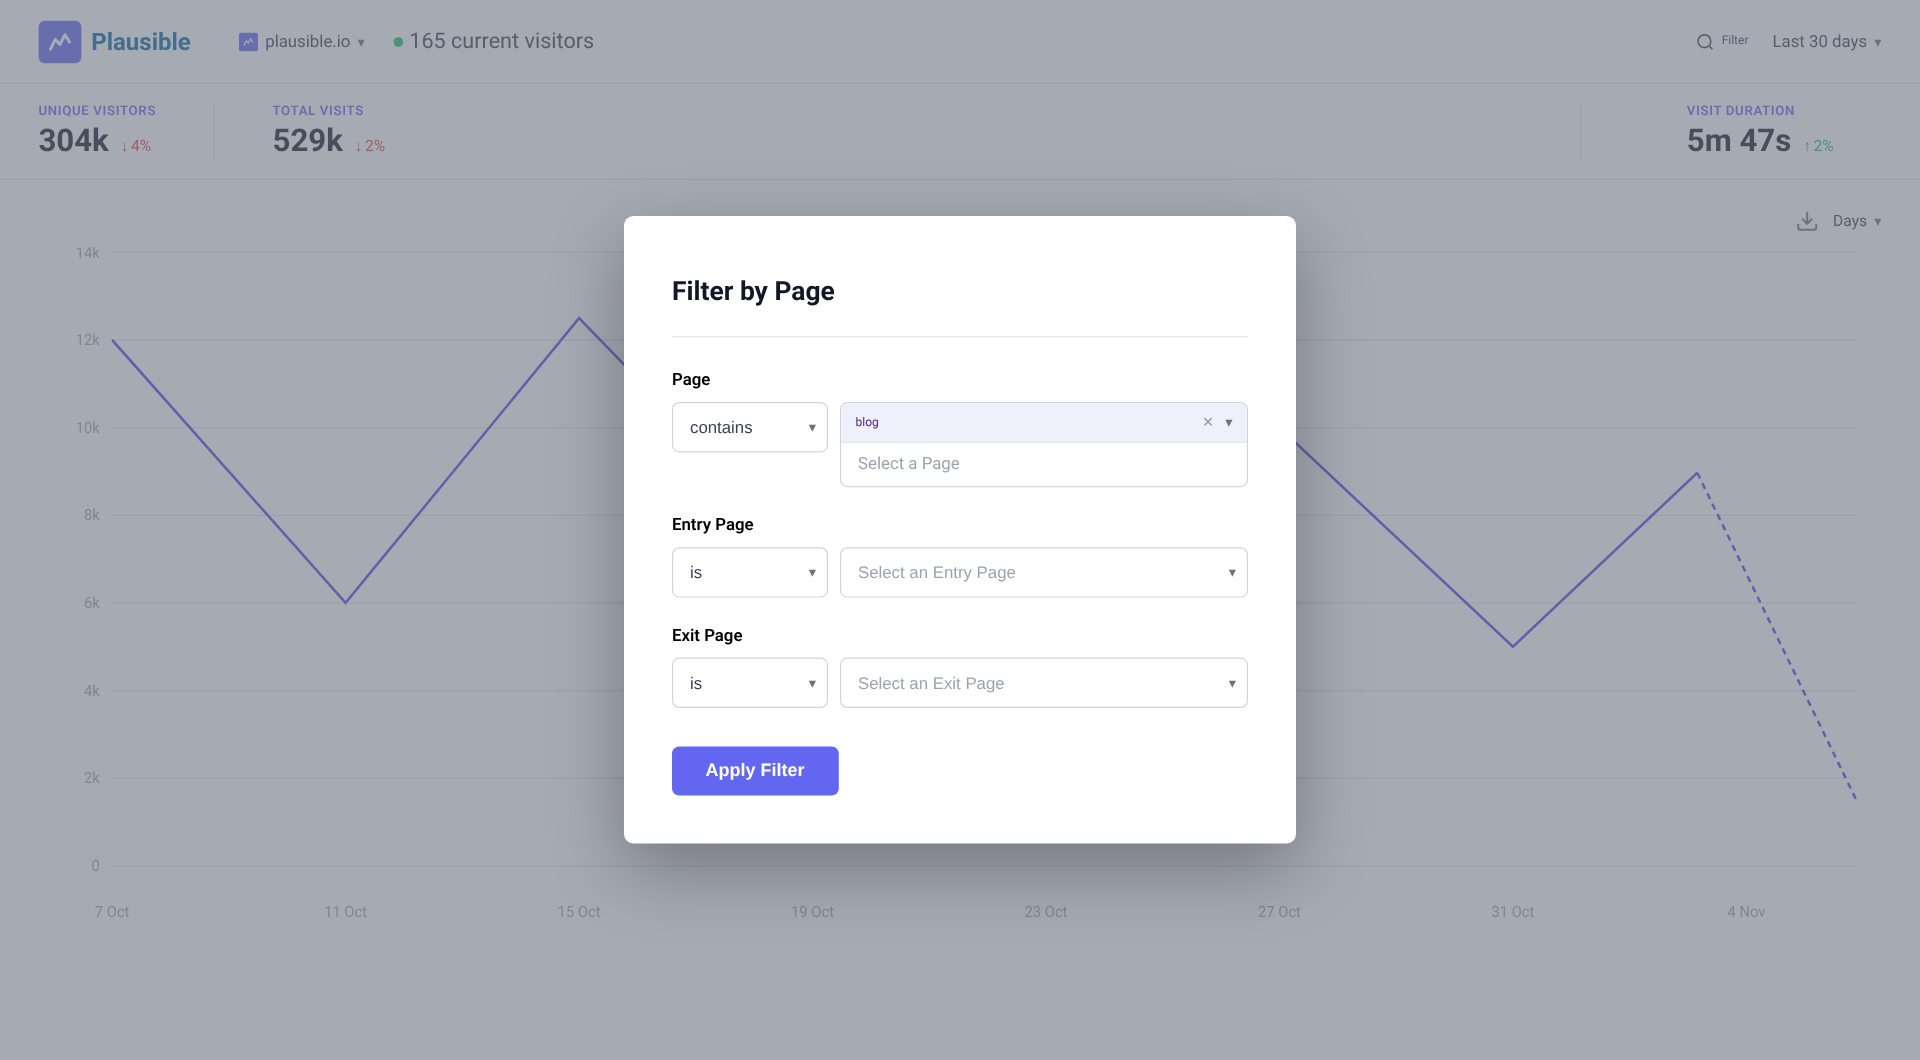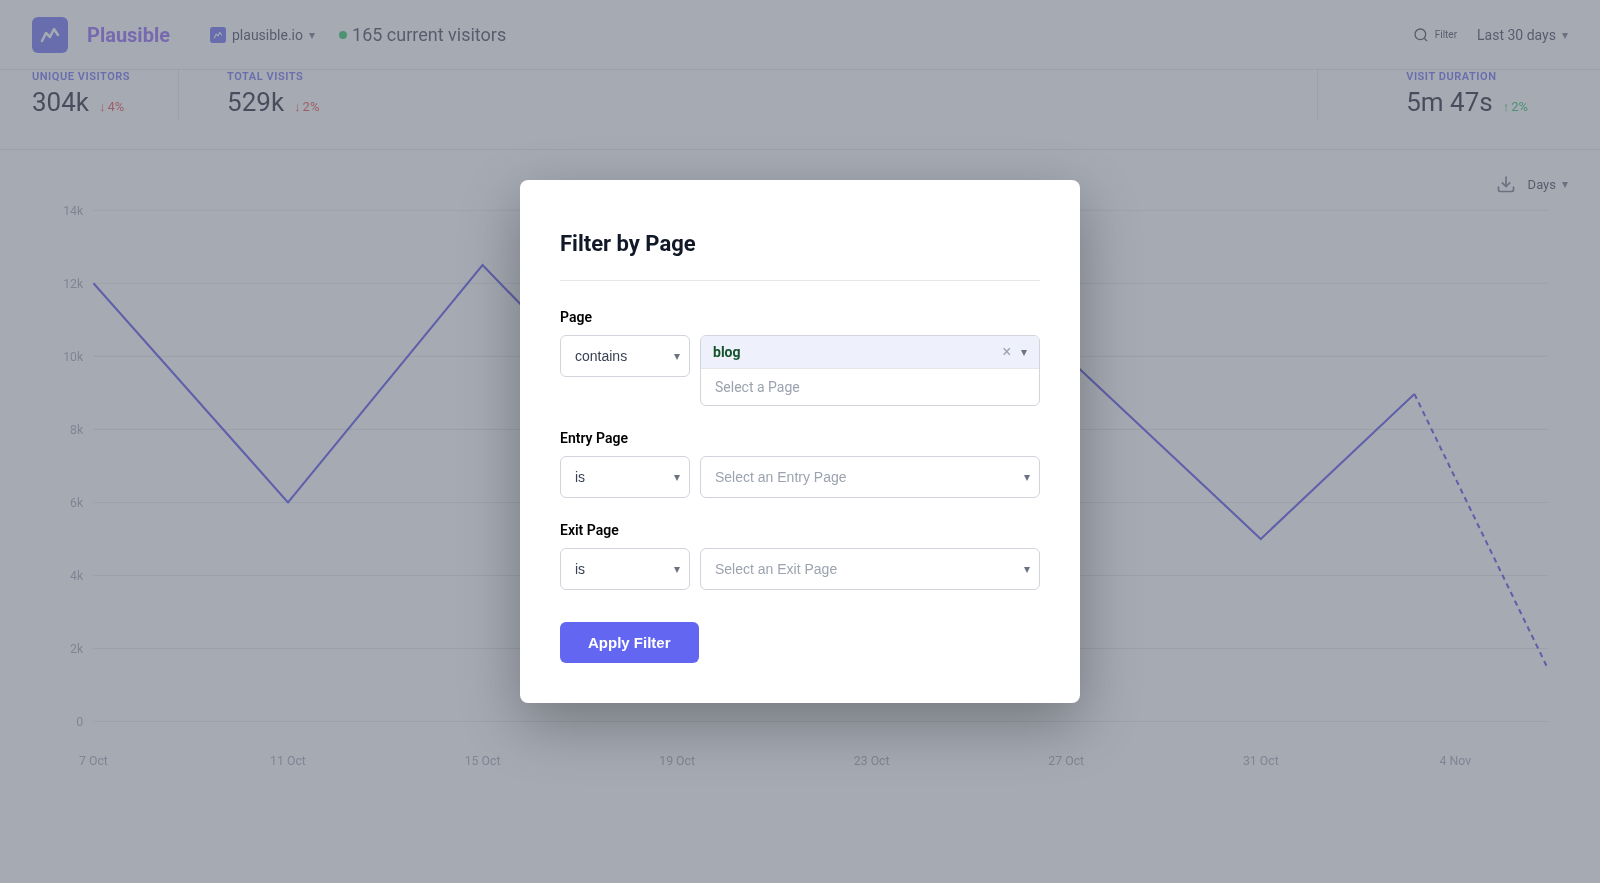--- a/index.html
+++ b/index.html
@@ -27,24 +27,24 @@
       background: #fff;
       display: flex;
       align-items: center;
       padding: 0 32px;
       border-bottom: 1px solid #e5e7eb;
     }
 
     .dash-logo {
       display: flex;
       align-items: center;
-      gap: 19px;
+      gap: 8px;
       font-size: 20px;
       font-weight: 700;
-      color: #8b5cf6;
+      color: #0369a1;
     }
 
     .logo-icon {
       width: 36px;
       height: 36px;
     }
 
     .dash-nav {
       display: flex;
       align-items: center;
@@ -102,41 +102,42 @@
     }
 
     .stats-row {
       position: absolute;
       top: 70px;
       left: 0; right: 0;
       height: 80px;
       background: #fff;
       border-bottom: 1px solid #e5e7eb;
       display: flex;
+      align-items: center;
       padding: 0 32px;
       gap: 48px;
     }
 
     .stat-item {
       display: flex;
       flex-direction: column;
       gap: 4px;
     }
 
     .stat-label {
       font-size: 11px;
       font-weight: 600;
       color: #6366f1;
       text-transform: uppercase;
       letter-spacing: 0.05em;
     }
 
     .stat-value {
       font-size: 26px;
-      font-weight: 400;
+      font-weight: 700;
       color: #111827;
     }
 
     .stat-change {
       display: inline-flex;
       align-items: center;
       gap: 2px;
       font-size: 13px;
       color: #ef4444;
       margin-left: 6px;
@@ -273,24 +274,23 @@
 
     .page-input-top {
       display: flex;
       align-items: center;
       padding: 8px 12px;
       background: #eef0fb;
       border-bottom: 1px solid #e5e7eb;
     }
 
     .tag-value {
-      font-size: 14px;
-      color: #14532d;
+      font-size: 10px;
+      color: #4c1d95;
       flex: 1;
-      font-weight: bold;
     }
 
     .tag-clear {
       color: #9ca3af;
       cursor: pointer;
       font-size: 16px;
       line-height: 1;
       padding: 0 2px;
       font-weight: 400;
     }

